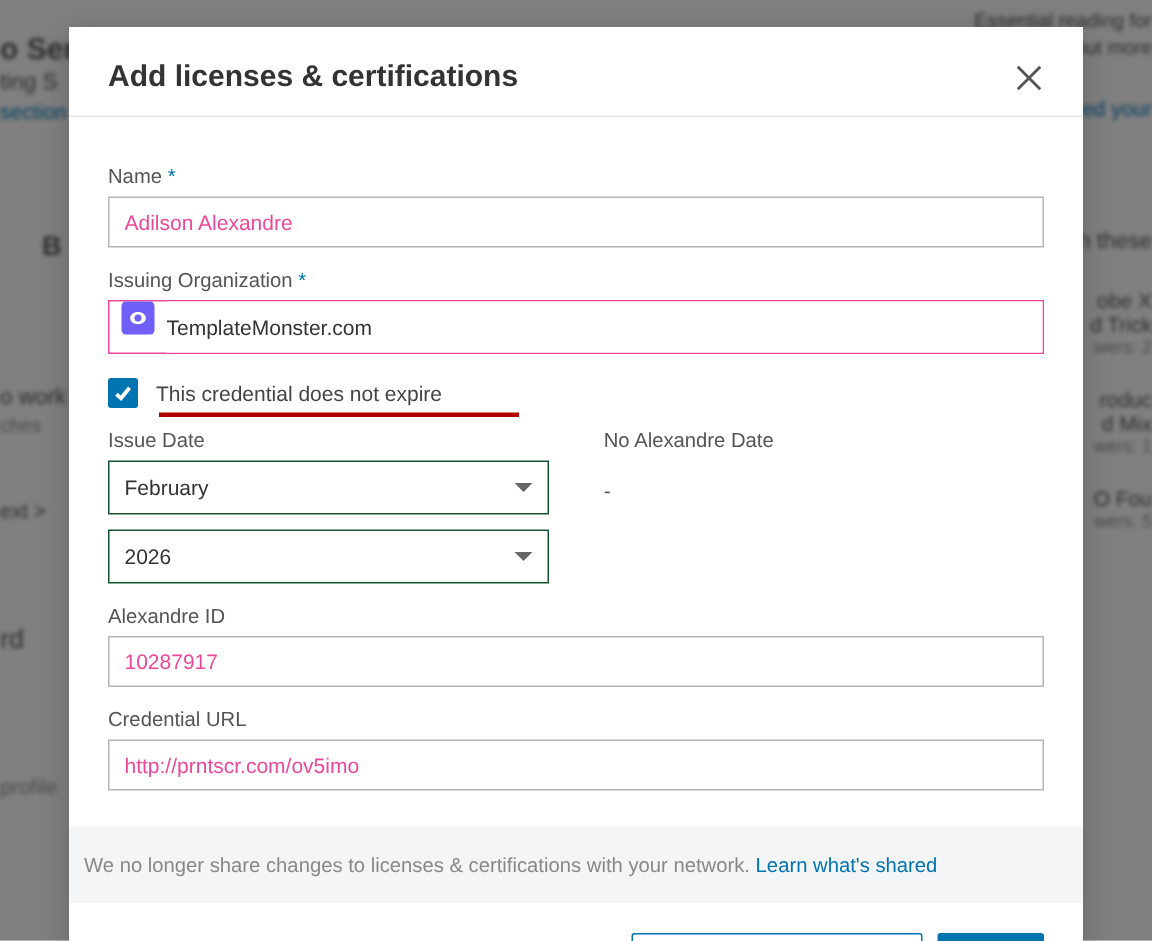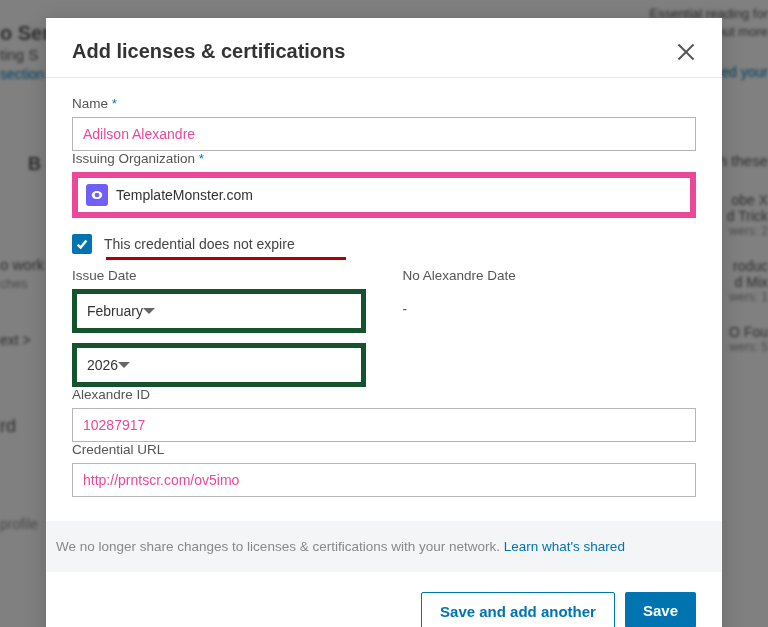--- a/index.html
+++ b/index.html
@@ -3,34 +3,34 @@
 <meta charset="utf-8">
 <style>
   html,body{margin:0;padding:0;width:768px;height:627px;font-family:-apple-system,"Segoe UI",Arial,sans-serif;background:#e9e9e9;color:#333;overflow:hidden}
   .backdrop{position:absolute;inset:0;background:rgba(0,0,0,.45)}
   .bg-text{position:absolute;color:#555;filter:blur(1.5px);white-space:nowrap}
   .modal{position:absolute;left:46px;top:18px;width:676px;background:#fff;box-shadow:0 4px 20px rgba(0,0,0,.2)}
   .m-head{padding:22px 26px 14px;border-bottom:1px solid #e6e6e6;display:flex;align-items:center;justify-content:space-between}
   .m-title{font-size:20px;font-weight:700;color:#333}
   .close-x{width:20px;height:20px;cursor:pointer;display:flex;align-items:center;justify-content:center;font-size:22px;color:#555}
   .m-body{padding:18px 26px 10px}
-  .lbl{font-size:13.5px;color:#555;margin:0 0 6px}
+  .lbl{font-size:13.5px;color:#555;margin:14px 0 6px}
   .lbl .req{color:#0073b1}
   .field{width:100%;height:34px;box-sizing:border-box;border:1px solid #b5b5b5;background:#fff;padding:0 10px;font-size:14px;color:#ec4899}
-  .org-wrap{display:flex;align-items:center;border:6px solid #ec4899;height:34px}
+  .org-wrap{display:flex;border:1px solid #ec4899;height:34px}
   .org-ico{width:22px;height:22px;margin:0 8px;background:#6f5ef8;border-radius:3px;display:flex;align-items:center;justify-content:center}
   .org-ico svg{width:14px;height:14px;fill:#fff}
   .org-wrap input{border:none;flex:1;height:100%;outline:none;font-size:14px;color:#333;padding:0 6px 0 0}
   .chk-row{display:flex;align-items:center;margin:16px 0 4px;position:relative}
   .chk{width:20px;height:20px;border-radius:2px;background:#0073b1;margin-right:12px;display:flex;align-items:center;justify-content:center;cursor:pointer}
   .chk svg{width:14px;height:14px;stroke:#fff;stroke-width:3;fill:none}
   .uline1{position:absolute;left:34px;bottom:-6px;width:240px;height:3px;background:#b00000}
   .row2{display:flex;gap:37px;margin-top:10px}
   .col{flex:1}
-  .select{display:flex;align-items:center;justify-content:flex-start;border:5px solid #14532d;height:34px;padding:0 10px;font-size:14px;color:#333;cursor:pointer}
+  .select{display:flex;align-items:center;justify-content:space-between;border:1px solid #14532d;height:34px;padding:0 10px;font-size:14px;color:#333;cursor:pointer}
   .select+.select{margin-top:10px}
   .caret{width:0;height:0;border-left:6px solid transparent;border-right:6px solid transparent;border-top:6px solid #666}
   .dash{margin-top:18px;color:#555;font-size:14px}
   .notice{background:#f3f5f7;padding:18px 10px;font-size:13.5px;color:#888}
   .notice a{color:#0073b1;text-decoration:none}
   .m-foot{padding:20px 26px 28px;display:flex;justify-content:flex-end;gap:10px;position:relative}
   .btn{height:36px;border-radius:2px;padding:0 18px;font-weight:600;font-size:15px;cursor:pointer;display:flex;align-items:center}
   .btn-outline{border:1px solid #0073b1;color:#0073b1;background:#fff}
   .btn-solid{border:none;background:#0073b1;color:#fff}
 </style>

